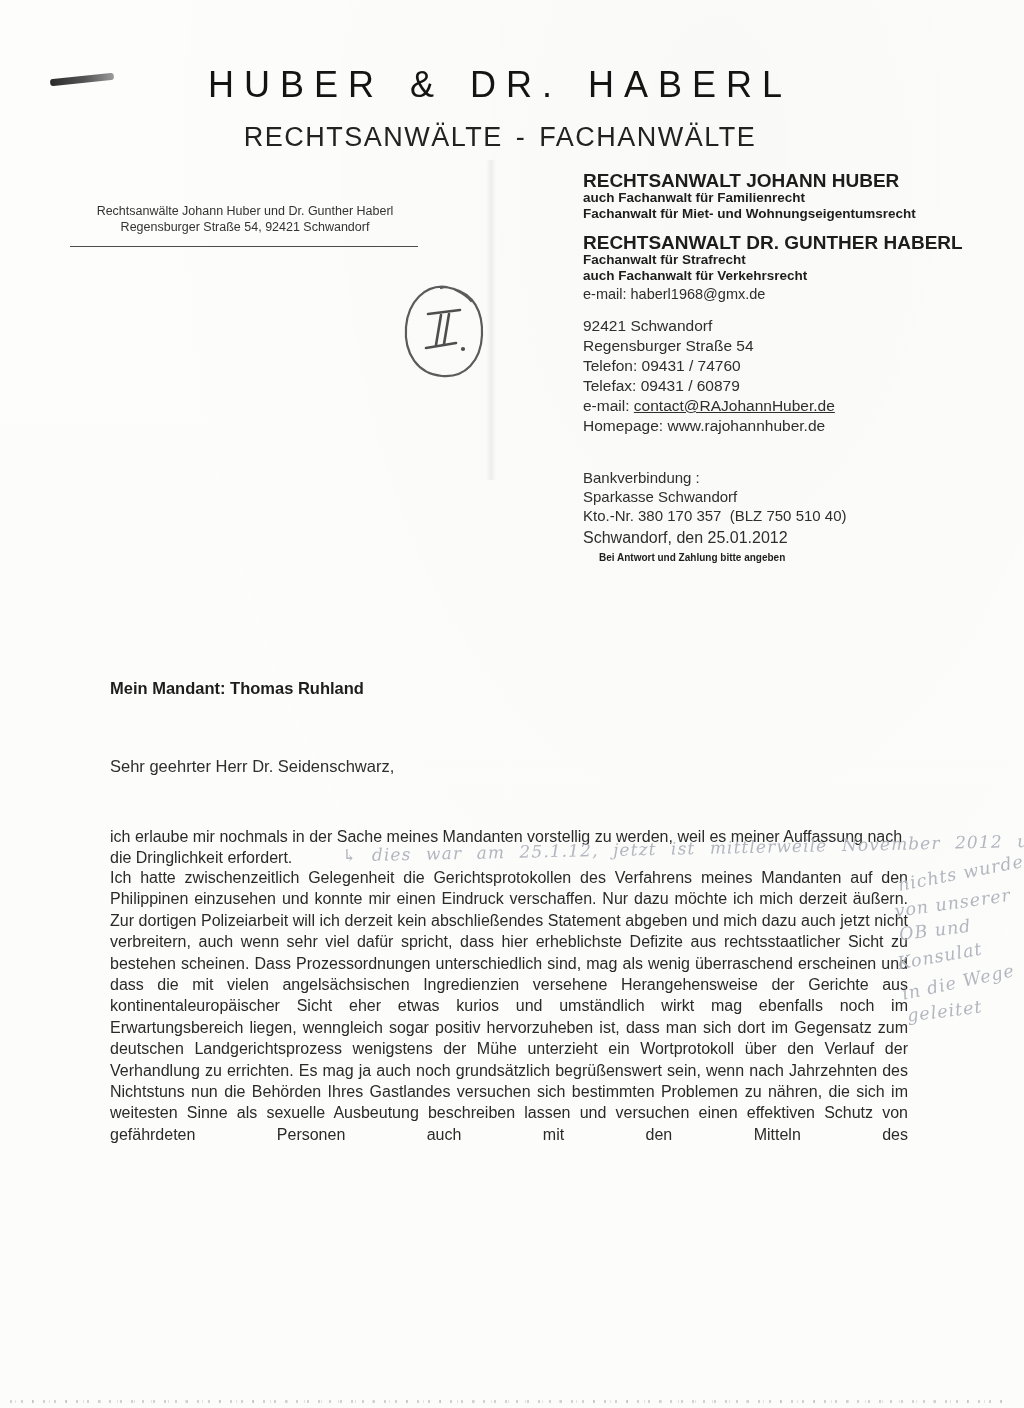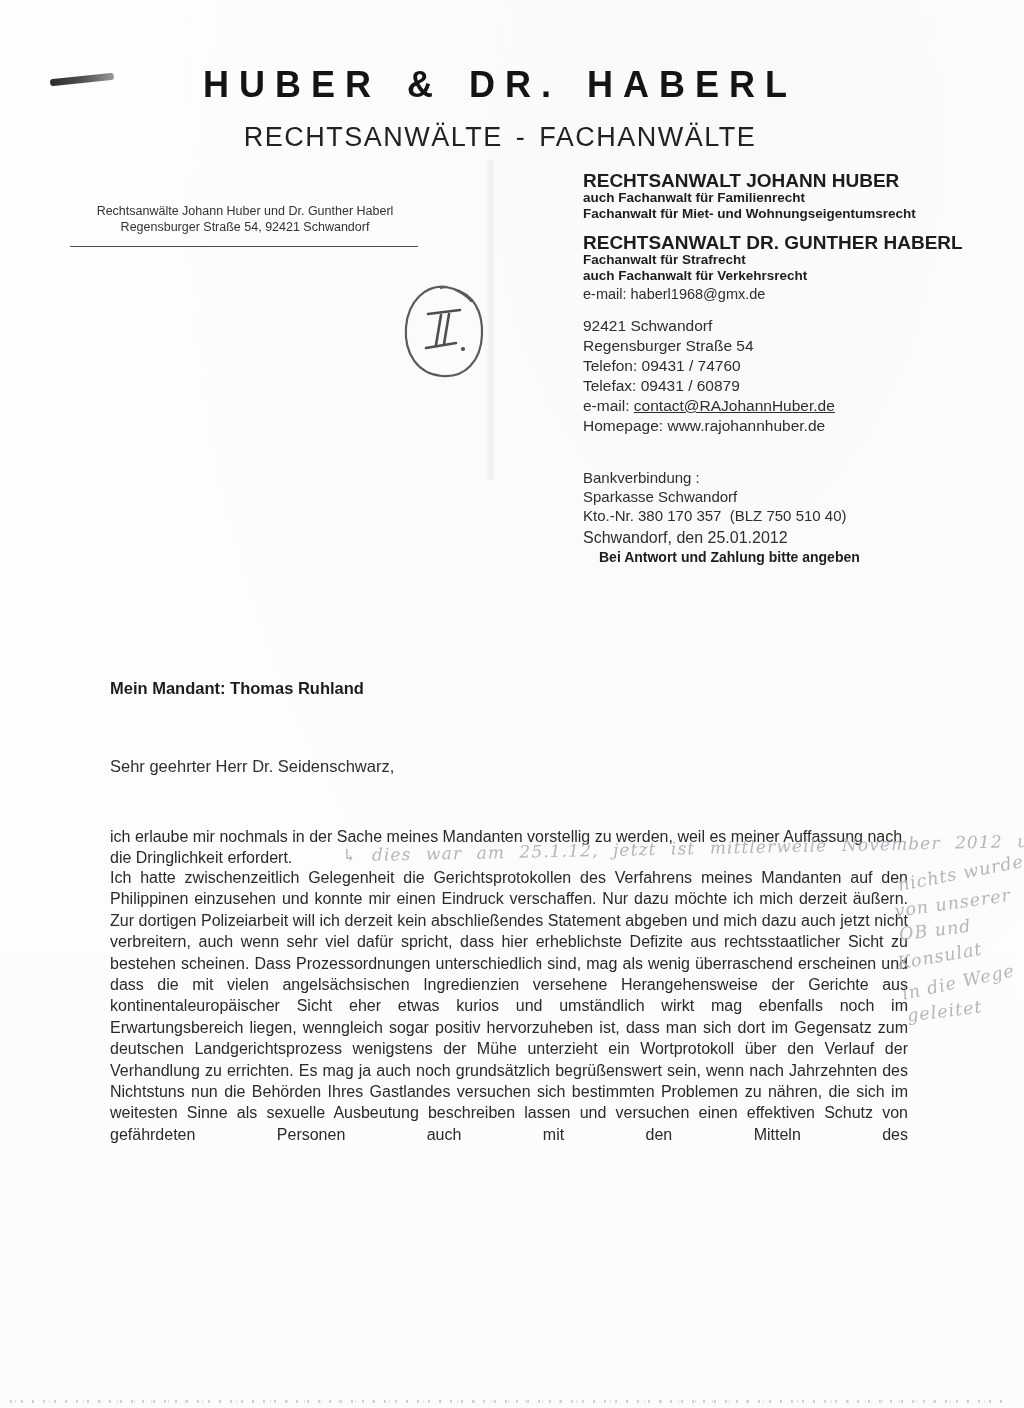--- a/index.html
+++ b/index.html
@@ -27,21 +27,21 @@
   .bottom-noise {
     left:10px; bottom:5px; width:1000px; height:3px; opacity:.45;
     background:
       repeating-linear-gradient(90deg, rgba(70,70,70,.5) 0 2px, transparent 2px 11px),
       repeating-linear-gradient(90deg, transparent 0 5px, rgba(90,90,90,.35) 5px 6px, transparent 6px 17px);
   }
 
   
   .firm-name {
     left:0; top:64px; width:1000px; text-align:center;
-    font-size:36px; font-weight:bold; color:#141414;
+    font-size:36px; font-weight:normal; color:#141414;
     letter-spacing:10px; word-spacing:6px; white-space:nowrap;
   }
   .firm-subtitle {
     left:0; top:122px; width:1000px; text-align:center;
     font-size:27px; font-weight:400; color:#222;
     letter-spacing:1.5px; word-spacing:4px; white-space:nowrap;
   }
   .sender-block {
     left:72px; top:203px; width:346px; text-align:center;
     font-size:12.5px; line-height:16px; color:#333;
@@ -52,21 +52,21 @@
 
   .lh-right { left:583px; width:410px; }
   .att-name { font-size:19px; font-weight:bold; color:#1d1d1d; line-height:18px; }
   .att-qual { font-size:13.5px; font-weight:bold; color:#1d1d1d; line-height:16px; }
   .att-mail { font-size:14.5px; color:#2e2e2e; line-height:18px; margin-top:1px; }
   .addr-line { font-size:15.5px; line-height:20px; color:#2e2e2e; }
   .u { text-decoration:underline; }
   .bank-line { font-size:15px; line-height:19px; color:#2e2e2e; white-space:pre-wrap; }
   .dateline { font-size:16px; color:#2e2e2e;margin-top:15px; }
   .ref-num { font-size:16px; color:#2e2e2e; line-height:20px; }
-  .ref-note { font-size:14px; font-weight:bold; color:#1d1d1d; line-height:17px;padding-left:16px; }
+  .ref-note { font-size:10px; font-weight:bold; color:#1d1d1d; line-height:17px;padding-left:16px; }
 
   
   .subject { left:110px; top:679px; font-size:16.5px; font-weight:bold; color:#1d1d1d;text-align:right; }
   .salutation { left:110px; top:757px; font-size:16.5px; }
   .para { left:110px; width:798px; font-size:16px; line-height:21.4px; color:#2a2a2a; }
   .para1 { top:826px; }
   .para2 { top:867px; text-align:justify; text-align-last:justify; }
 
   
   .hw {

